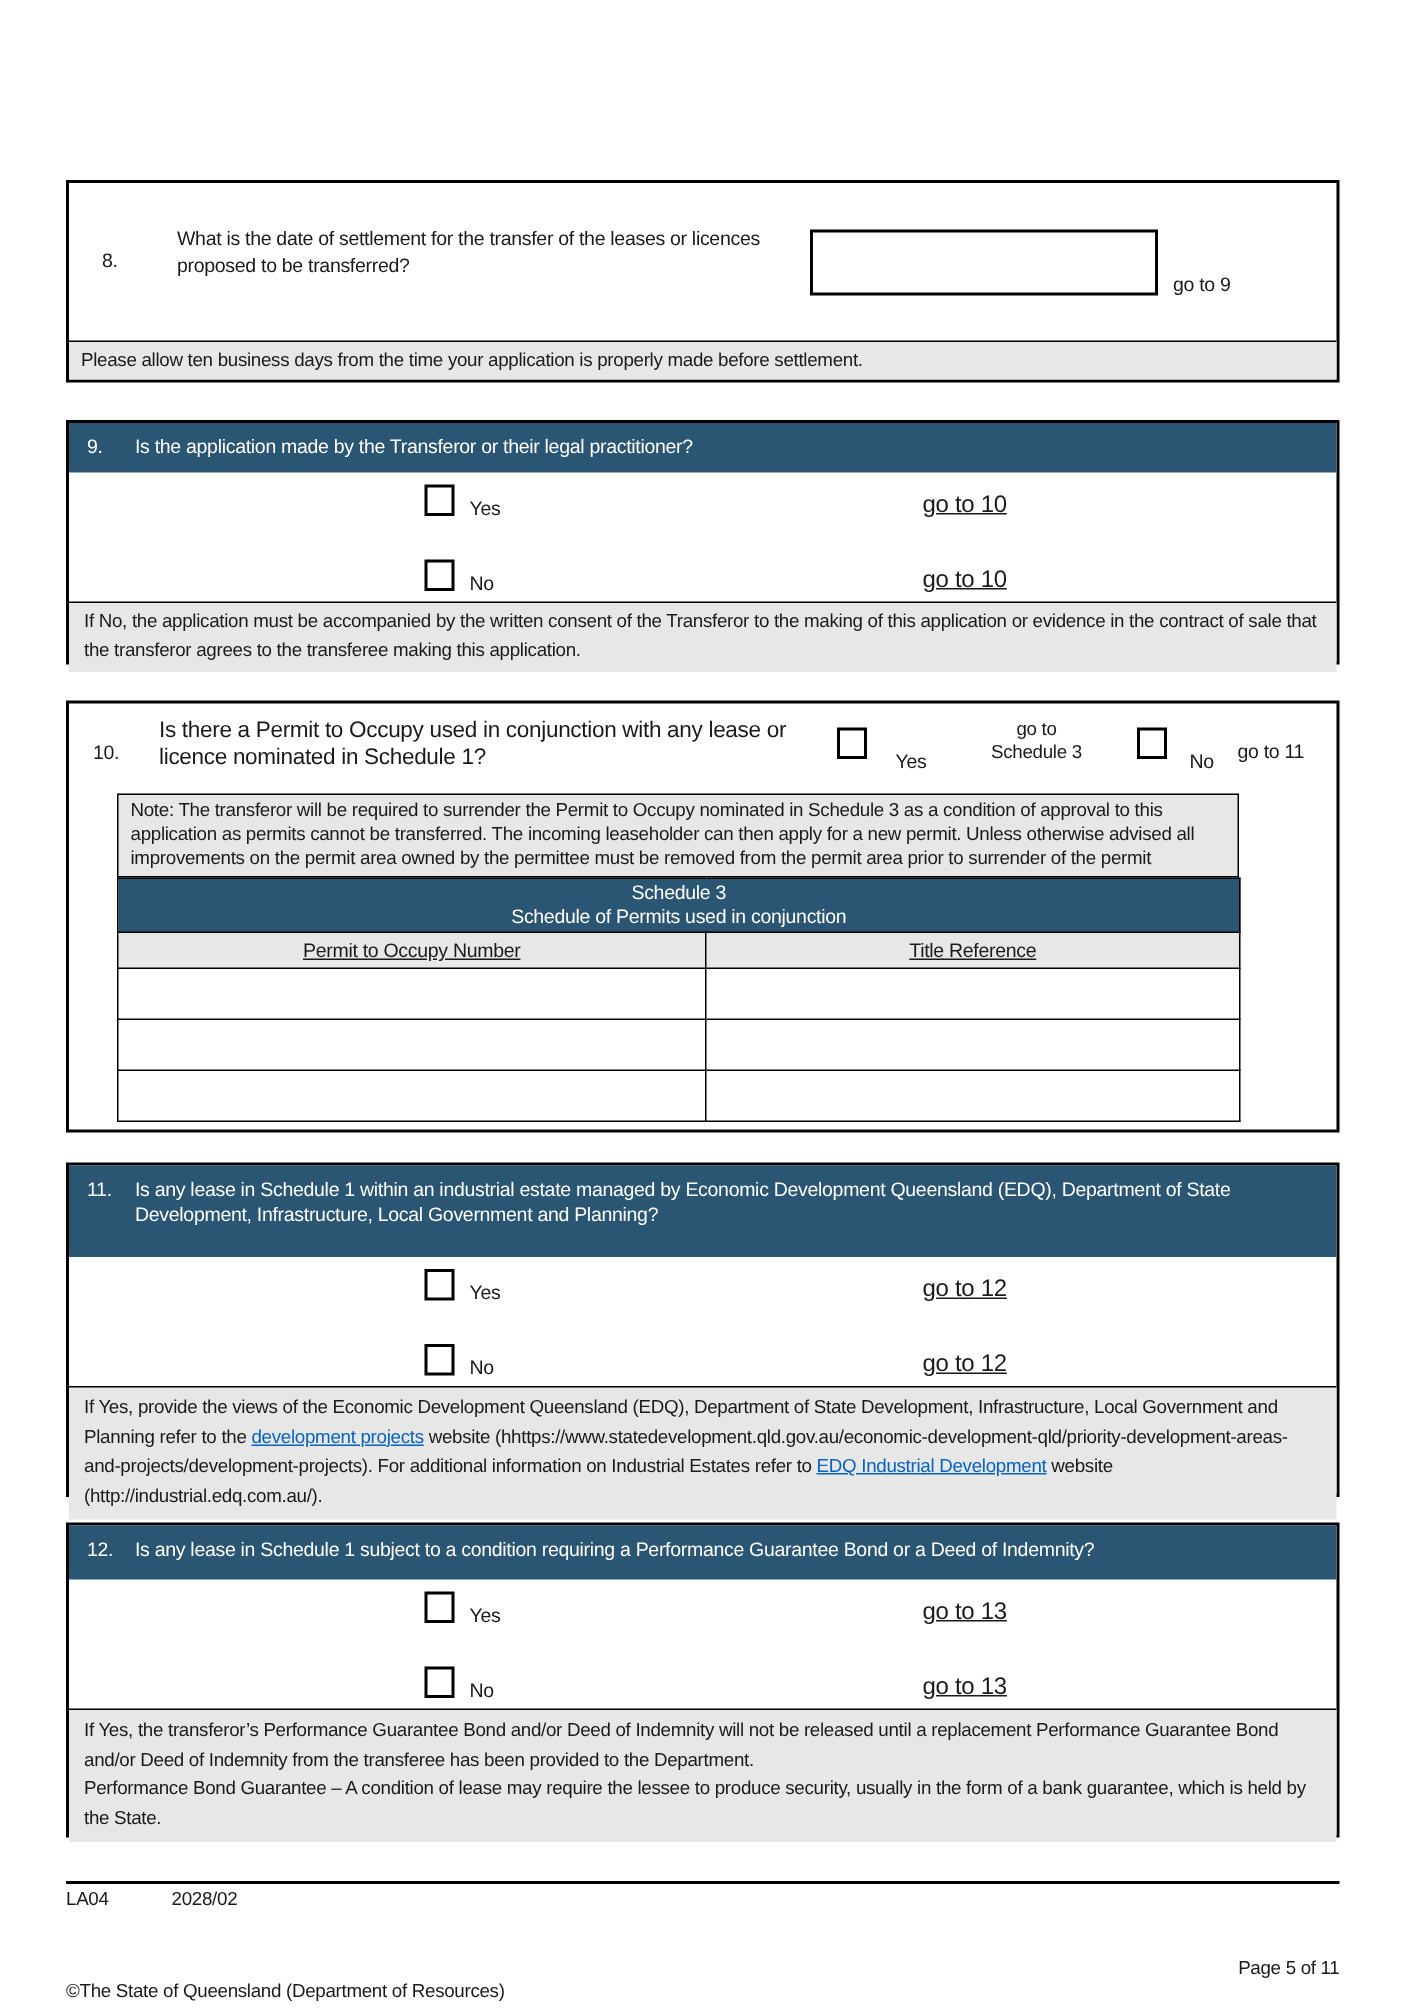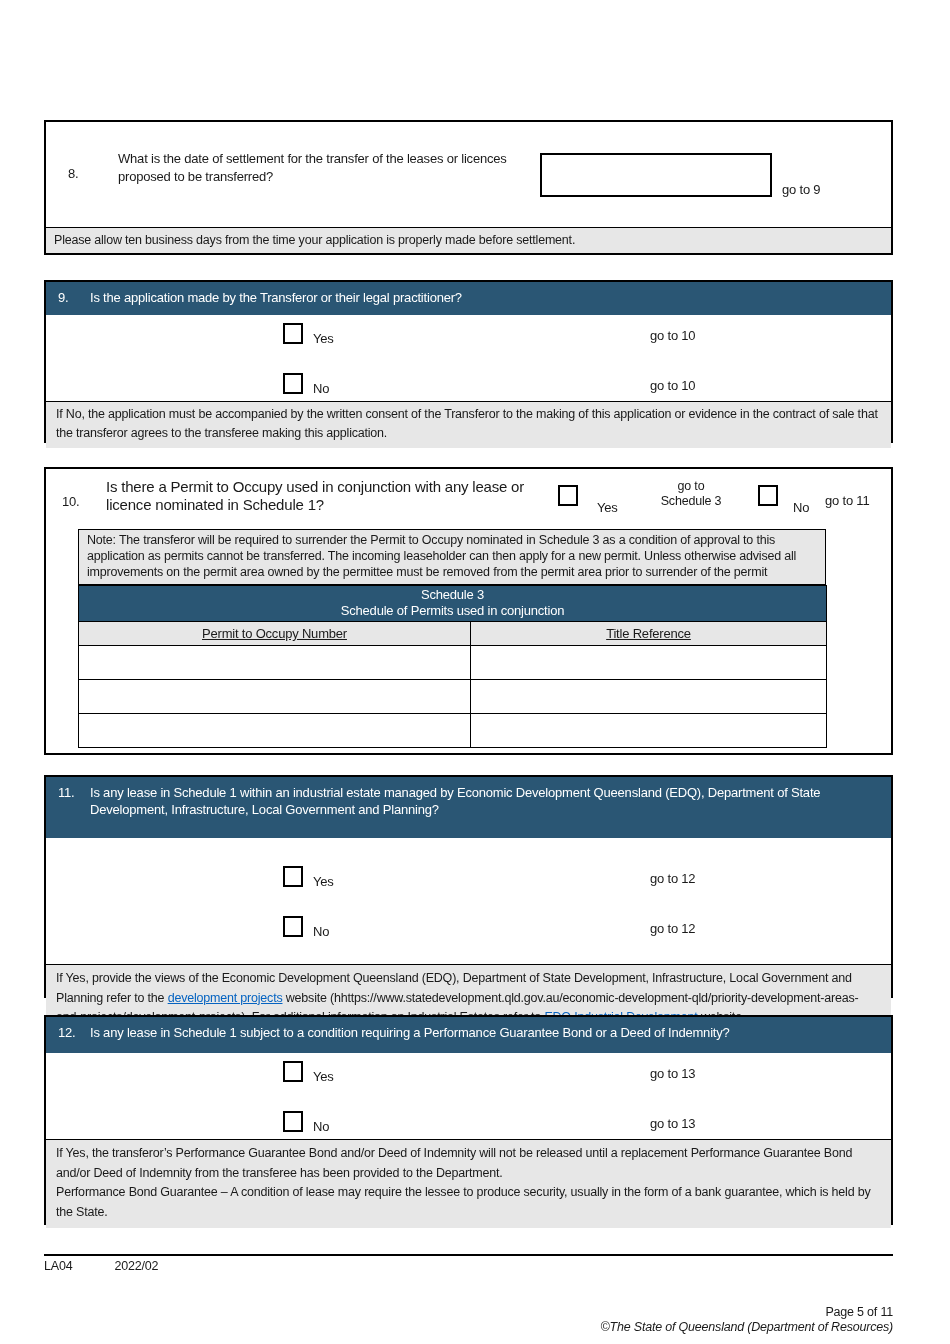--- a/index.html
+++ b/index.html
@@ -13,21 +13,21 @@
   body{background:#fff;font-family:"Liberation Sans",sans-serif;color:#1a1a1a;letter-spacing:-0.2px;}
   .page{position:relative;width:950px;height:1344px;background:#fff;overflow:hidden;}
   .sec{position:absolute;left:44px;width:849px;border:2px solid var(--border);background:#fff;display:flex;flex-direction:column;}
   .sec-header{background:var(--section-header-bg);color:var(--section-header-text);display:flex;font-size:13px;line-height:17px;padding:7px 10px 9px 12px;}
   .hnum{width:32px;flex:0 0 32px;}
   .htitle{flex:1;padding-right:20px;}
   .sec-body{position:relative;flex:1;min-height:86px;}
   .opt-row{position:absolute;left:0;right:0;height:24px;}
   .cb{position:absolute;width:20px;height:21px;border:2px solid var(--border);background:#fff;}
   .opt-label{position:absolute;left:267px;top:8px;font-size:13px;}
-  .opt-goto{position:absolute;left:604px;top:5px;font-size:13px;}
+  .opt-goto{position:absolute;left:569px;top:5px;font-size:16px;text-decoration:underline;}
   .row-yes{top:8px;}
   .row-no{top:58px;}
   .opt-row .cb{left:237px;top:0;}
   .sec-note{border-top:1px solid var(--border);background:var(--note-bg);font-size:12.5px;line-height:19px;padding:3px 10px 5px 10px;}
   .link{color:var(--link);text-decoration:underline;cursor:pointer;}
 
   
   #sec8{top:120px;height:135px;}
   .q8-main{position:relative;flex:1;}
   .qnum{position:absolute;font-size:13px;}
@@ -54,32 +54,32 @@
   .q10-goto-no{position:absolute;left:779px;top:24px;font-size:13px;}
   .q10-note{margin-left:32px;width:748px;background:var(--note-bg);border:1px solid var(--border);font-size:12.5px;line-height:16px;padding:2px 8px 4px 8px;}
   .sched-table{margin-left:32px;width:748px;border-collapse:collapse;table-layout:fixed;}
   .sched-table col.c1{width:392px;}
   .sched-table col.c2{width:356px;}
   .t-title th{background:var(--section-header-bg);color:var(--section-header-text);font-weight:normal;font-size:13px;line-height:16px;text-align:center;padding:1px 0 2px;border:1px solid var(--border);}
   .t-cols th{background:var(--note-bg);font-weight:normal;font-size:13px;text-align:center;padding:4px 0;border:1px solid var(--border);text-decoration:underline;}
   .t-row td{height:34px;border:1px solid var(--border);background:#fff;}
 
   
-  #sec11{top:775px;height:223px;gap:20px;}
+  #sec11{top:775px;height:223px;}
   #sec11 .sec-header{padding-bottom:20px;}
   #sec12{top:1015px;height:210px;}
   #sec12 .sec-header{padding-bottom:12px;}
   #sec11 .sec-note,#sec12 .sec-note{line-height:19.5px;padding:4px 10px 6px 10px;}
 
   
   .footer{position:absolute;left:44px;top:1254px;width:849px;border-top:2px solid var(--border);font-size:12.5px;}
   .footer-row{display:flex;padding-top:3px;}
   .footer-code{margin-right:42px;}
   .footer-page{margin-left:auto;margin-top:46px;}
-  .footer-copy{text-align:right;padding-top:1px;font-style:italic;}
+  .footer-copy{text-align:left;padding-top:1px;}
 </style>
 </head>
 <body>
 
 <div class="page">
 
   <div class="sec" id="sec8">
     <div class="q8-main">
       <span class="qnum">8.</span>
       <div class="q8-text">What is the date of settlement for the transfer of the leases or licences proposed to be transferred?</div>
@@ -195,19 +195,19 @@
     </div>
     <div class="sec-note">
       <div>If Yes, the transferor’s Performance Guarantee Bond and/or Deed of Indemnity will not be released until a replacement Performance Guarantee Bond and/or Deed of Indemnity from the transferee has been provided to the Department.</div>
       <div>Performance Bond Guarantee – A condition of lease may require the lessee to produce security, usually in the form of a bank guarantee, which is held by the State.</div>
     </div>
   </div>
 
   <div class="footer">
     <div class="footer-row">
       <span class="footer-code">LA04</span>
-      <span class="footer-version">2022/02</span>
+      <span class="footer-version">2028/02</span>
       <span class="footer-page">Page 5 of 11</span>
     </div>
     <div class="footer-copy">©The State of Queensland (Department of Resources)</div>
   </div>
 
 </div>
 
 </body></html>

